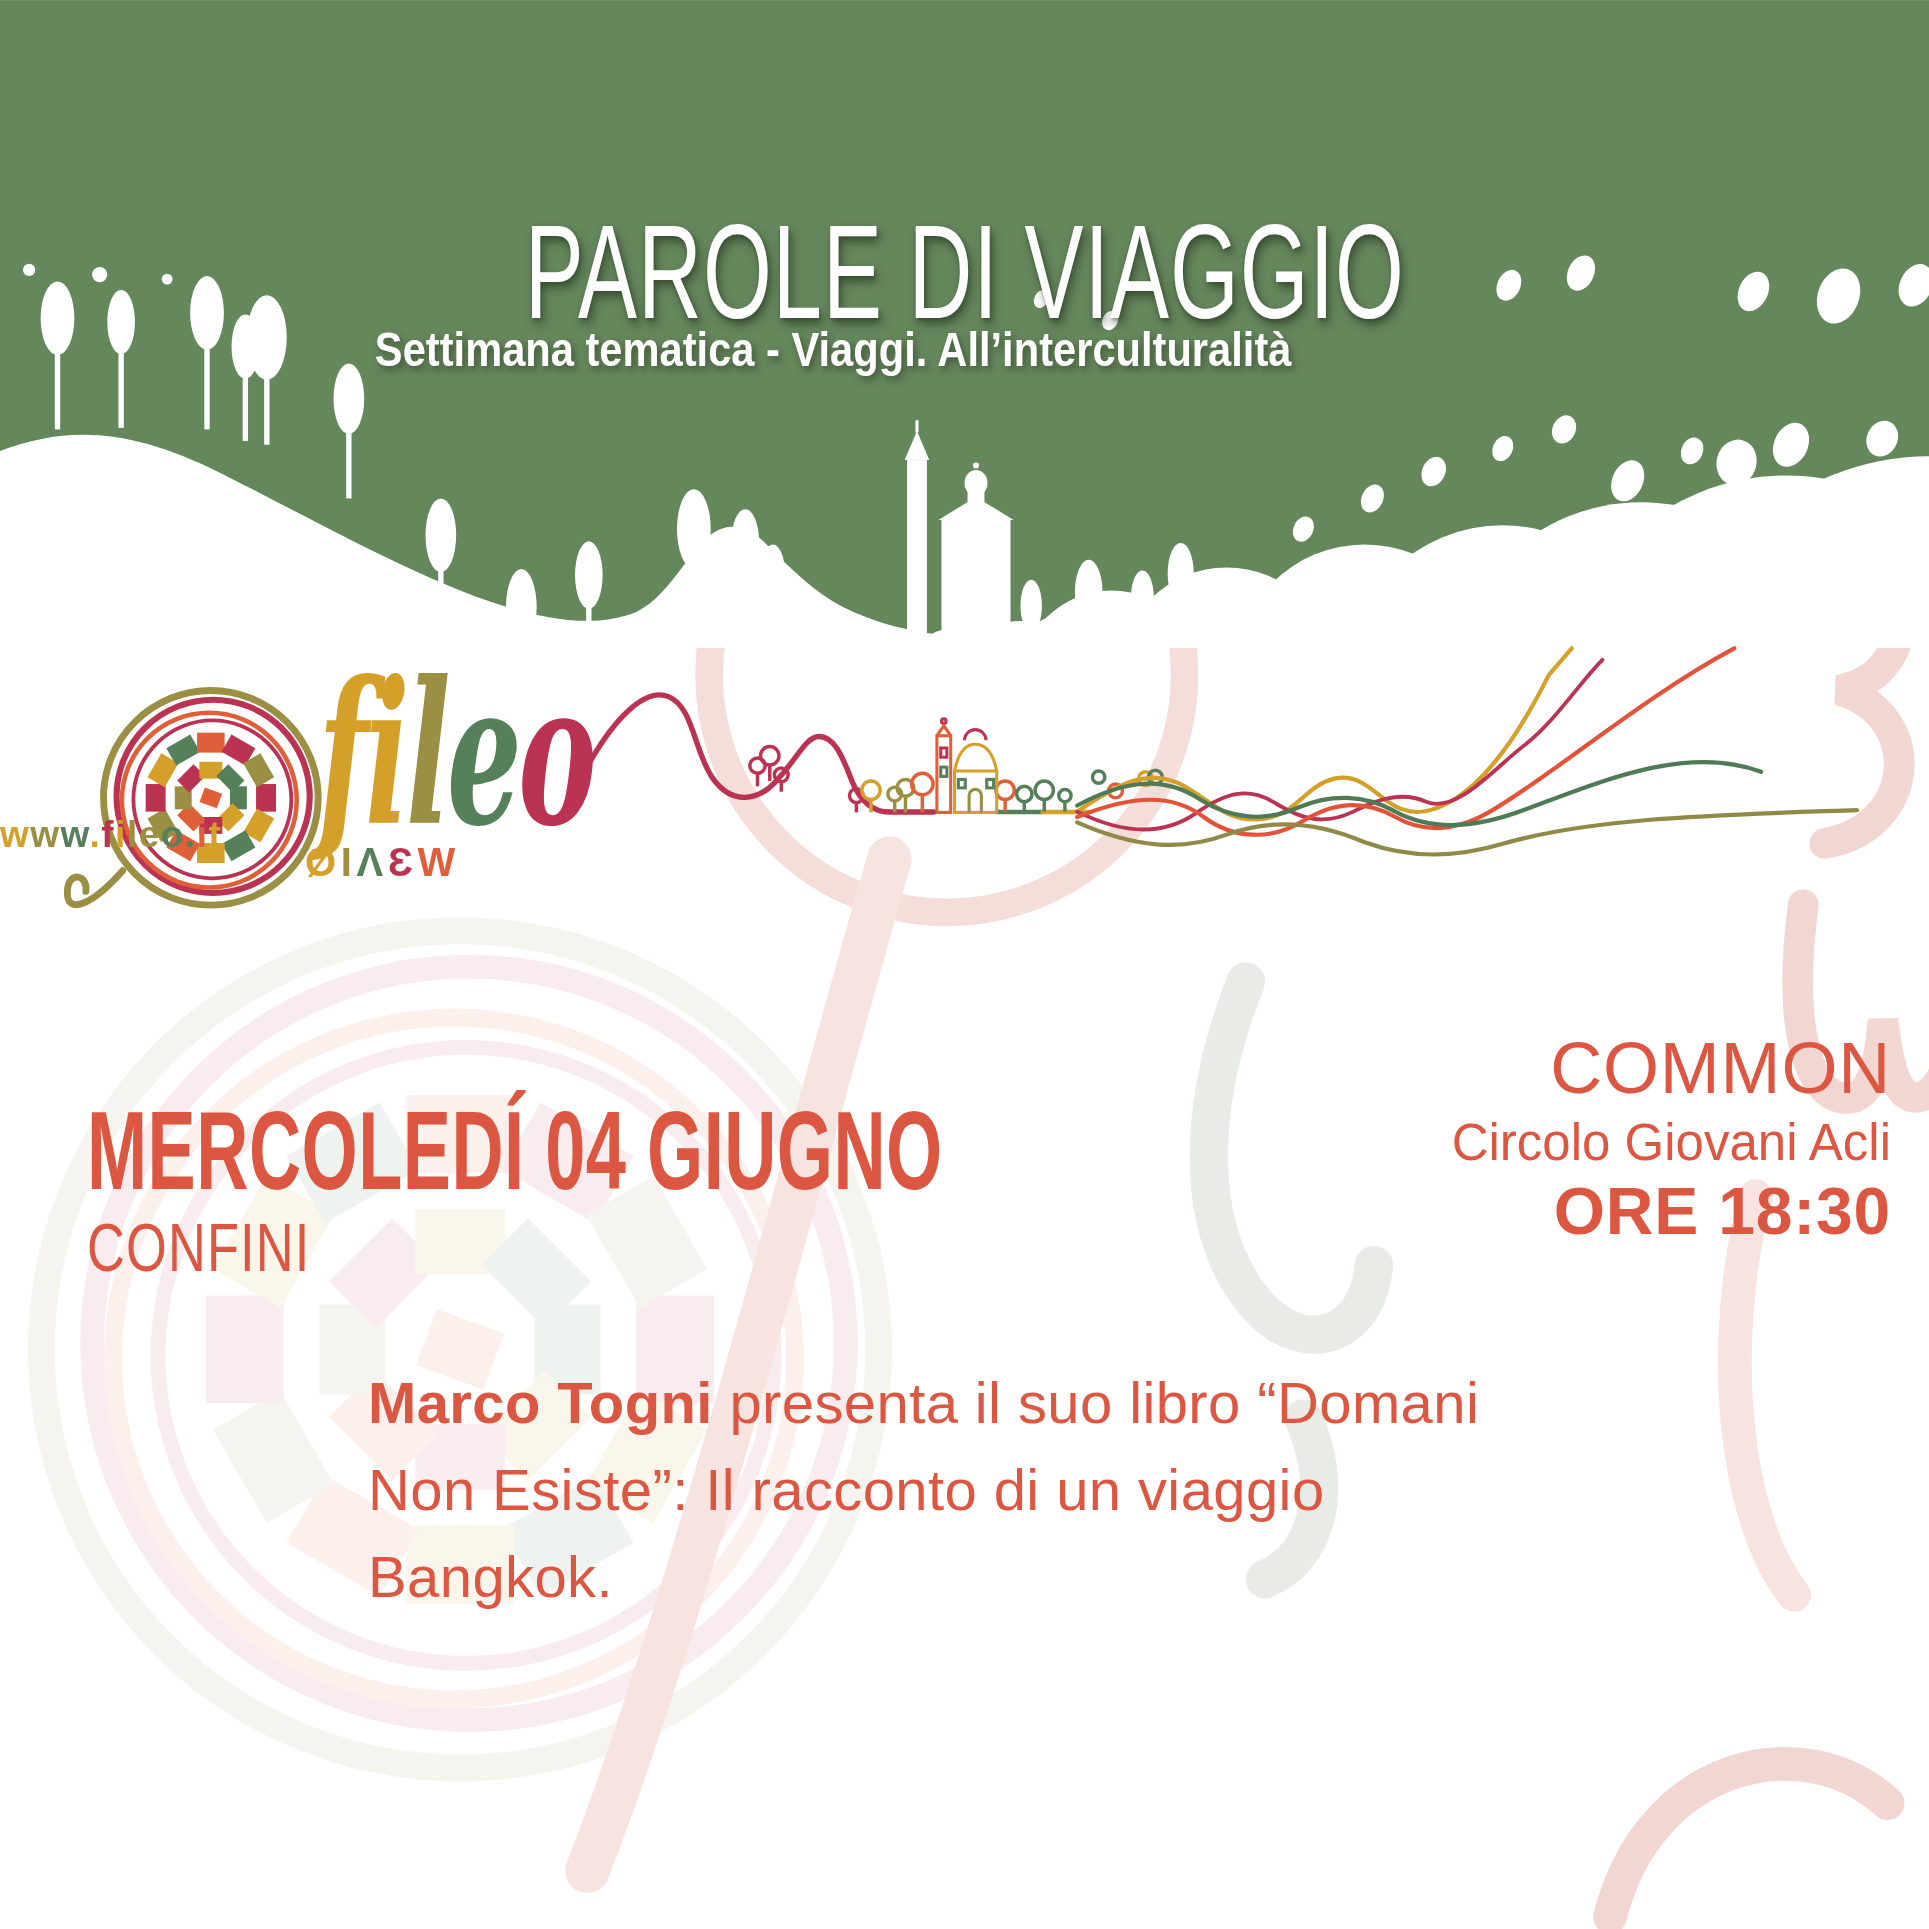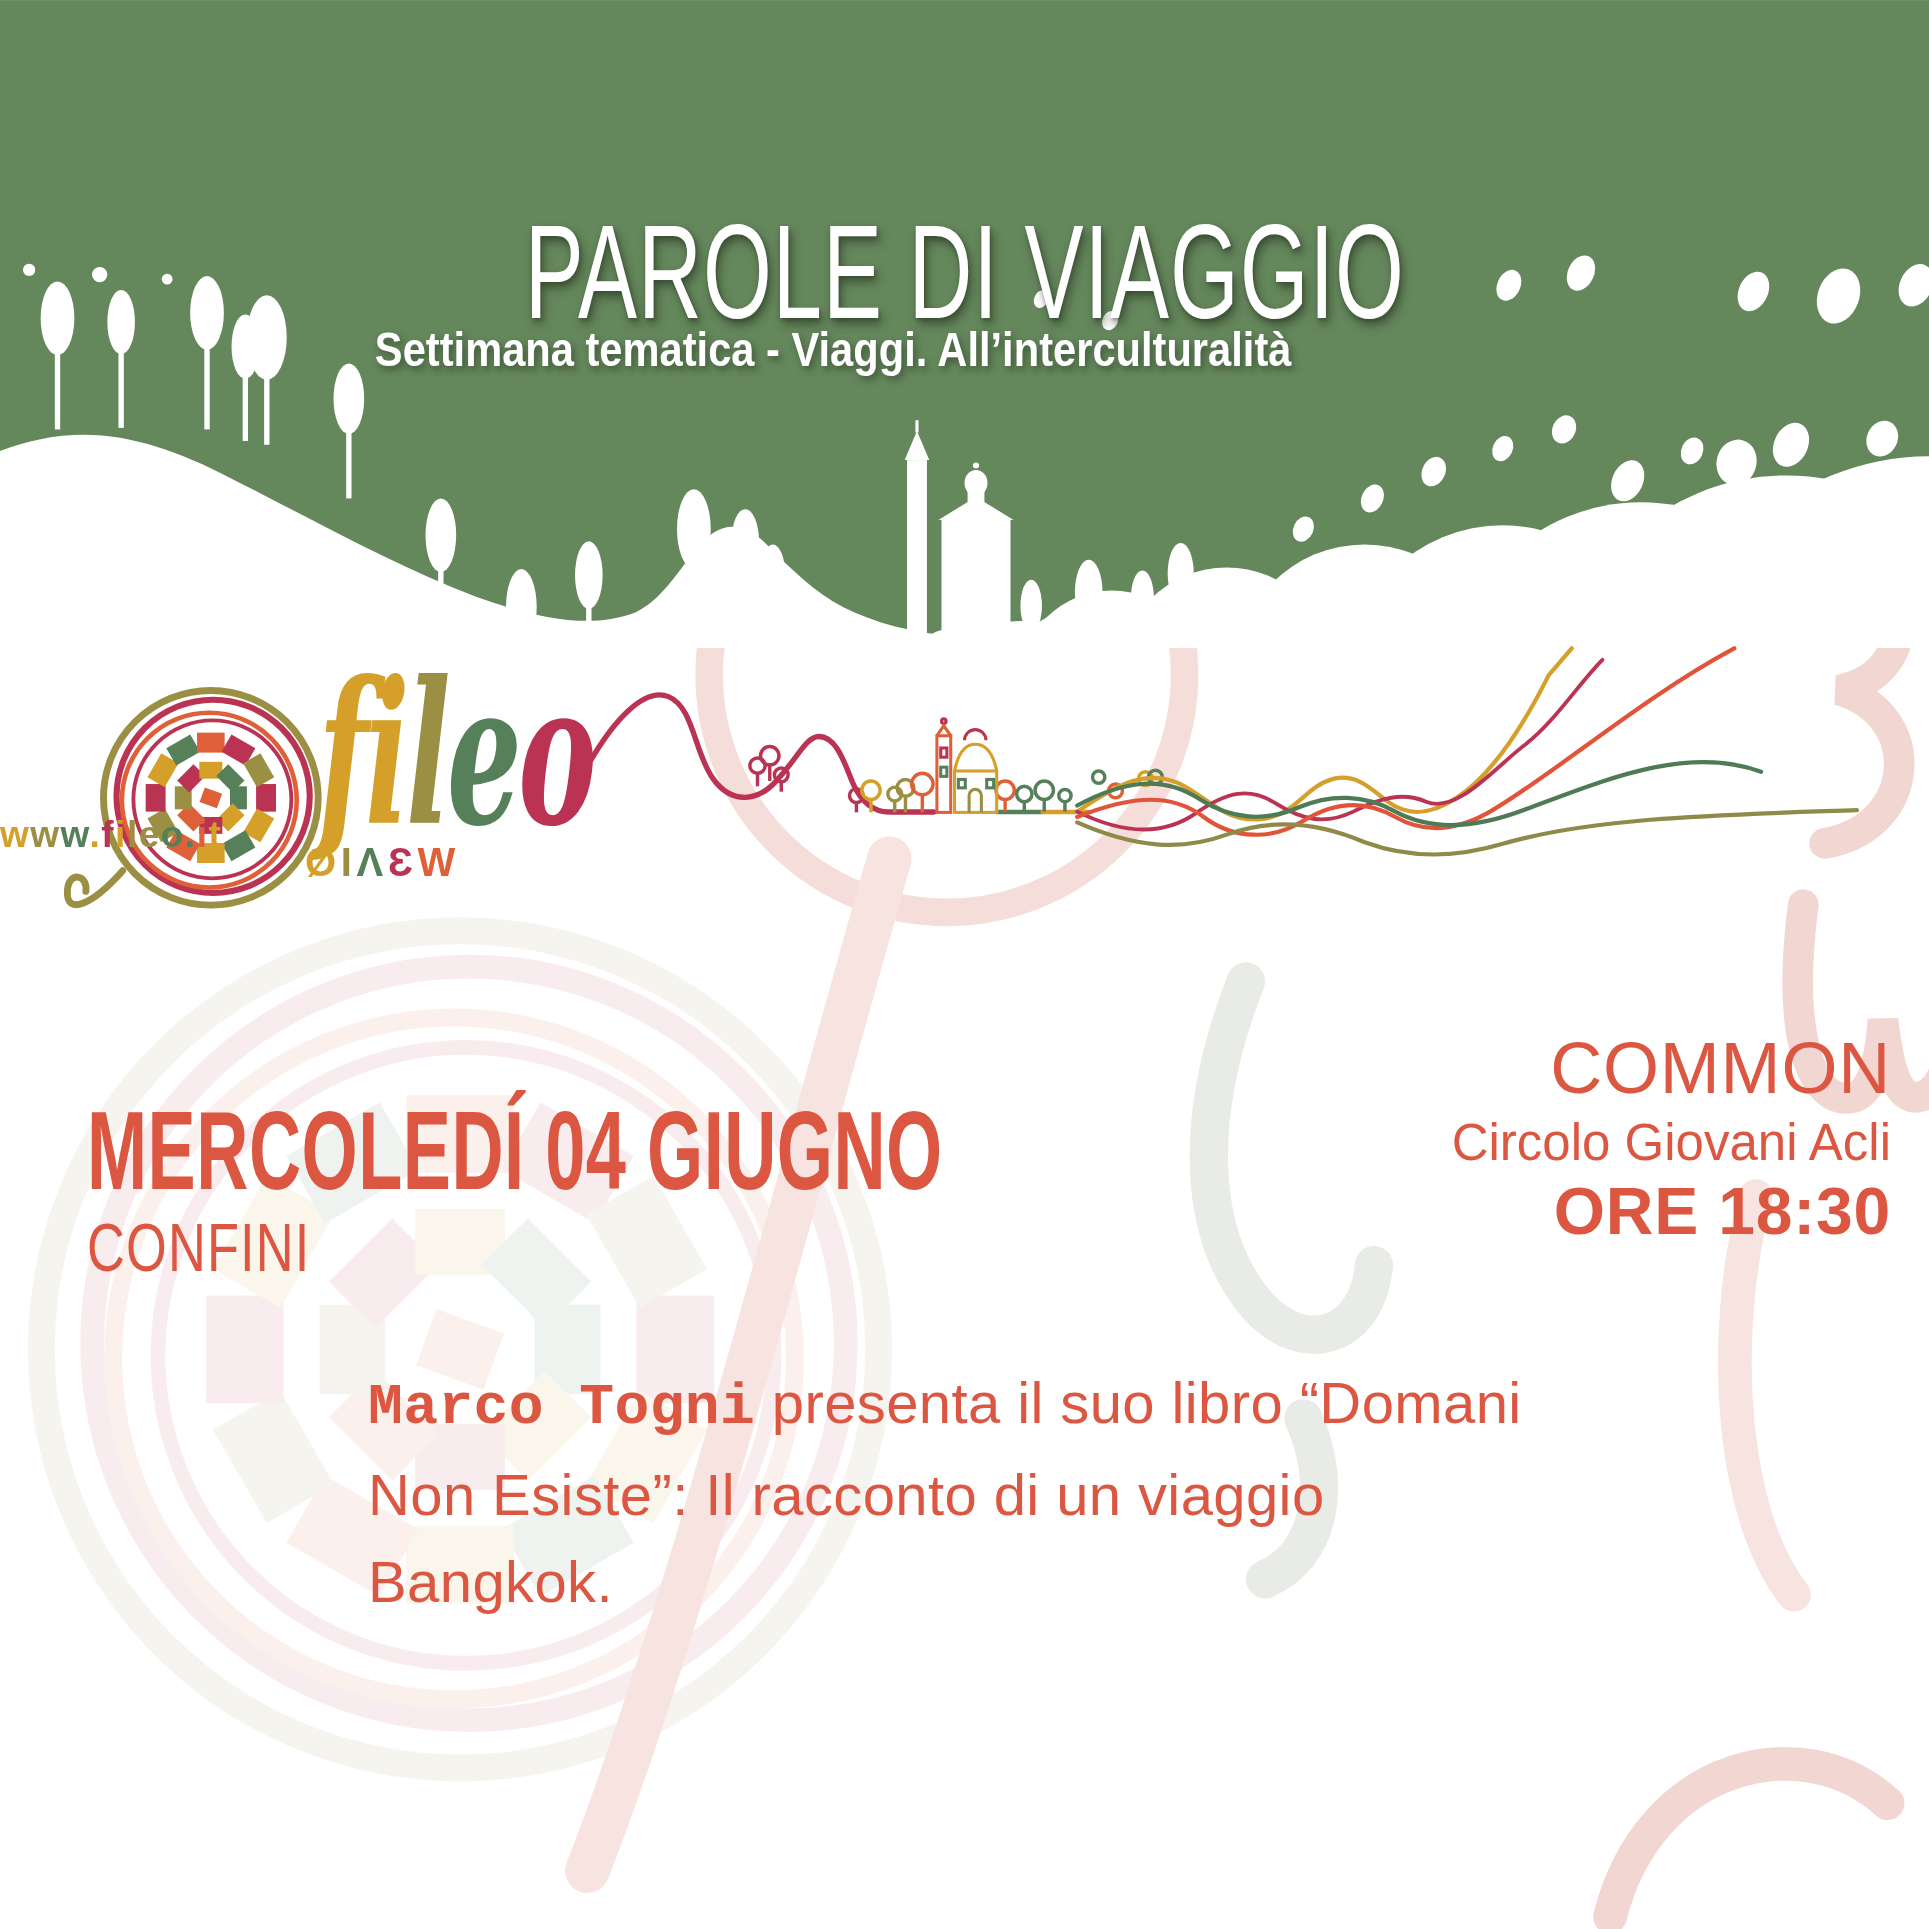--- a/index.html
+++ b/index.html
@@ -55,21 +55,21 @@
     transform:scaleX(0.76);transform-origin:left top;
   }
   .venue-block{position:absolute;right:73px;top:1031px;z-index:4;text-align:right;color:#dc5742;}
   .venue-name{font-size:72px;font-weight:400;line-height:1.05;letter-spacing:0.8px;}
   .venue-org{font-size:51px;font-weight:400;line-height:1.05;margin-top:9.2px;text-align:right;}
   .venue-time{font-size:66px;font-weight:700;line-height:1.05;margin-top:7.7px;letter-spacing:0.8px;}
   .description{
     position:absolute;left:368px;top:1359px;width:1196px;z-index:4;color:#dc5742;
     font-size:58px;font-weight:400;line-height:87px;letter-spacing:0.4px;
   }
-  .description .b{font-weight:700;font-family:Liberation Mono, monospace;}
+  .description .b{font-weight:700;}
 
   
   .footer-banner{
     position:absolute;left:248px;top:1746px;width:1432px;height:169px;z-index:4;
     background:#d75b45;display:flex;align-items:center;justify-content:center;
   }
   .footer-text{
     display:inline-block;font-size:71px;font-weight:700;color:#ffffff;line-height:1;
     transform:scaleX(0.73);transform-origin:center center;white-space:nowrap;letter-spacing:1.5px;
   }

